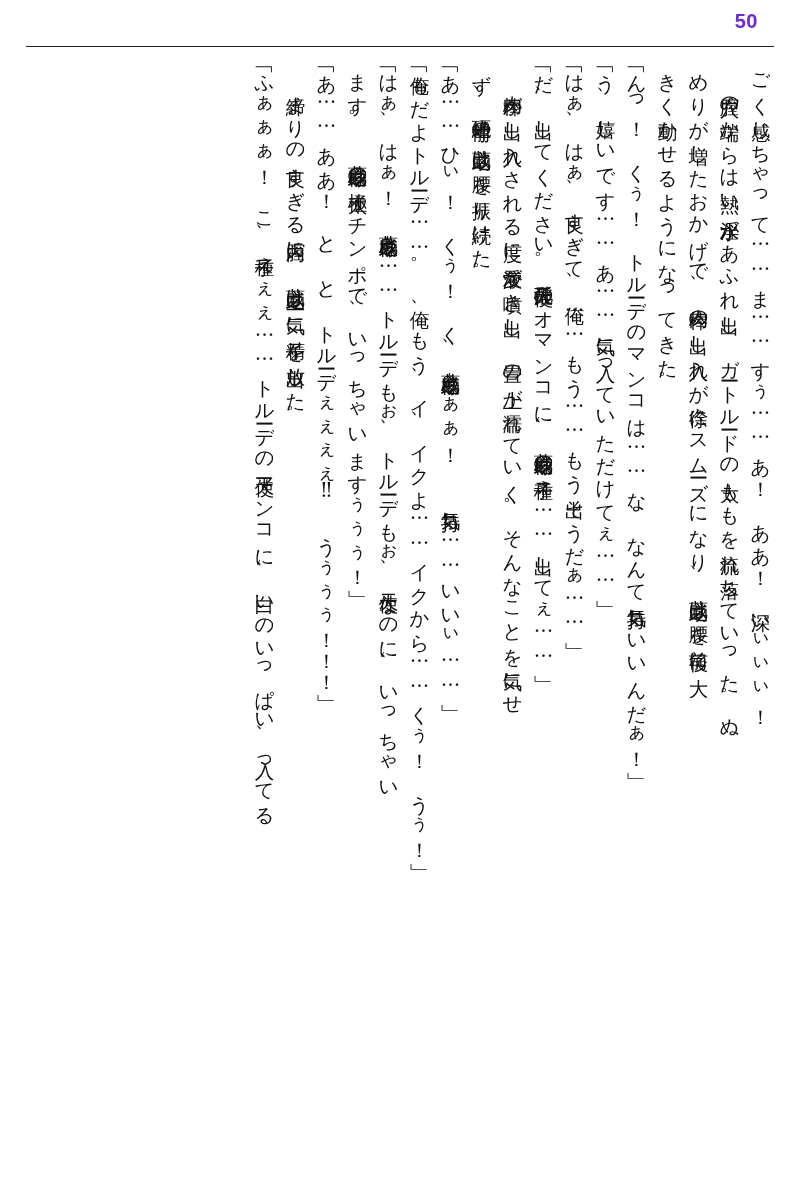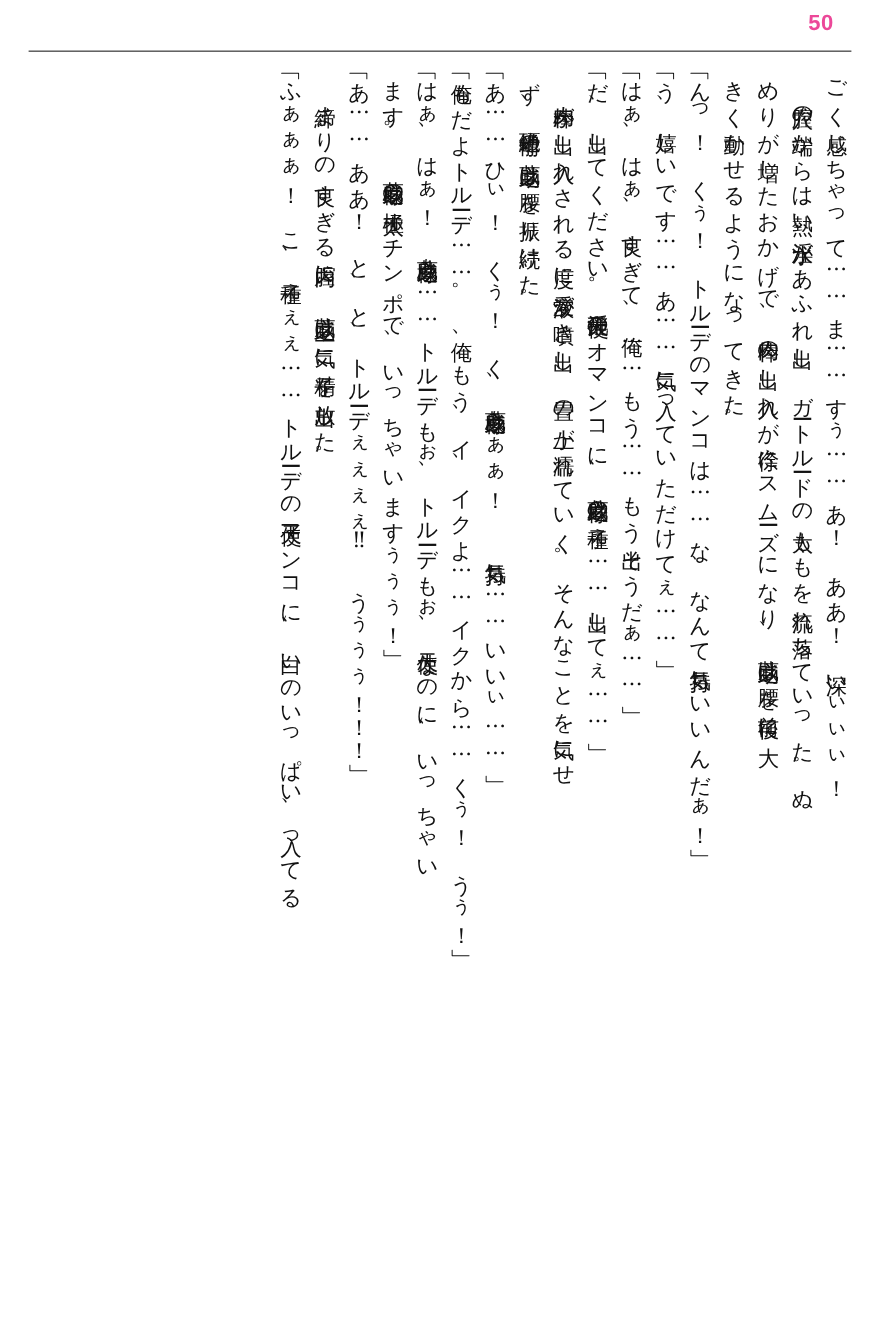--- a/index.html
+++ b/index.html
@@ -17,21 +17,21 @@
     color: #111111;
   }
   .page-number {
     position: absolute;
     top: 10px;
     right: 42px;
     font-family: "Liberation Sans", sans-serif;
     font-weight: bold;
     font-size: 20px;
     letter-spacing: 0.5px;
-    color: #ec4899;
+    color: #6d28d9;
   }
   .rule {
     position: absolute;
     left: 26px;
     right: 26px;
     top: 46px;
     height: 1px;
     background: #222222;
   }
   .body-area {

